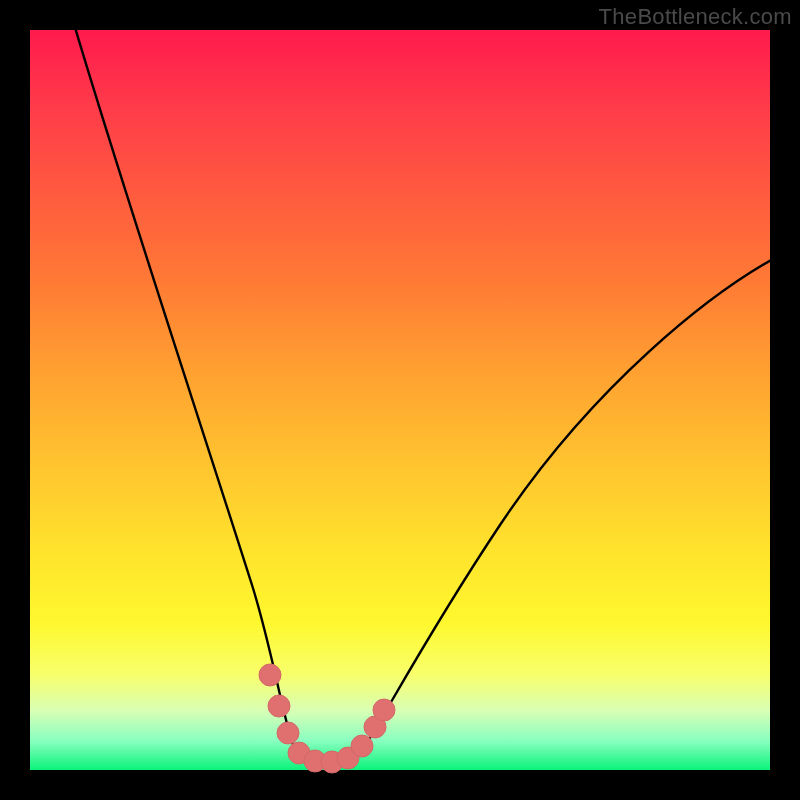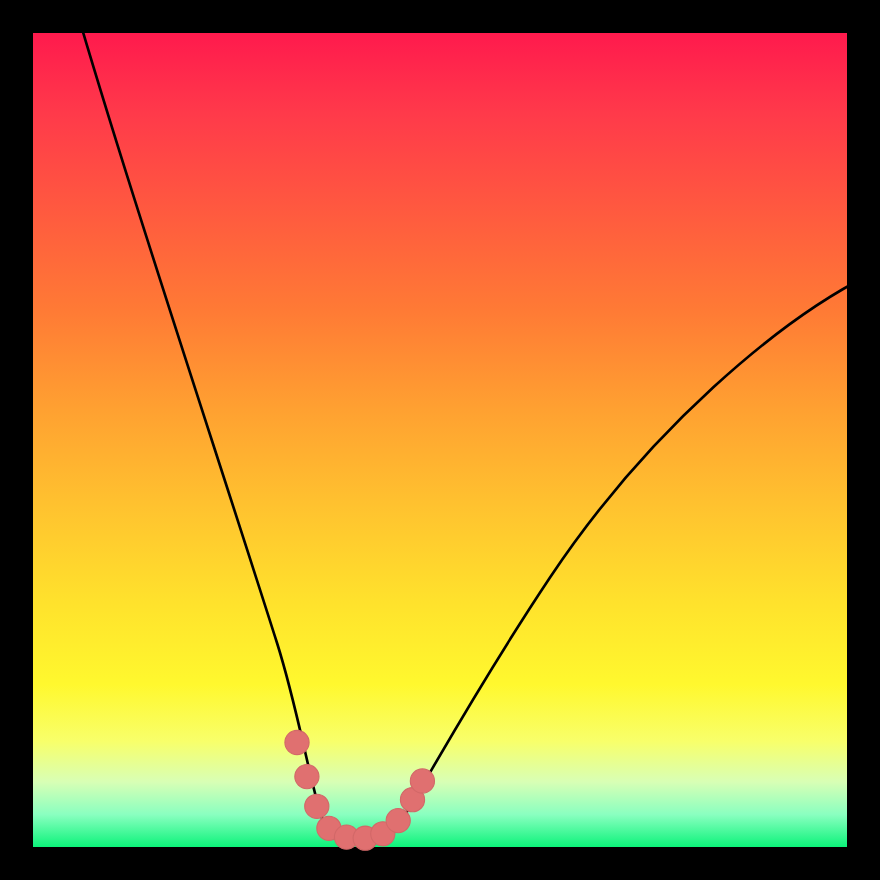--- a/index.html
+++ b/index.html
@@ -79,13 +79,14 @@
       <circle cx="269" cy="723" r="11"></circle>
       <circle cx="285" cy="731" r="11"></circle>
       <circle cx="302" cy="732" r="11"></circle>
       <circle cx="318" cy="728" r="11"></circle>
       <circle cx="332" cy="716" r="11"></circle>
       <circle cx="345" cy="697" r="11"></circle>
       <circle cx="354" cy="680" r="11"></circle>
     </g>
   </svg>
 
+  <div class="watermark">TheBottleneck.com</div>
 </div>
 
 </body></html>

